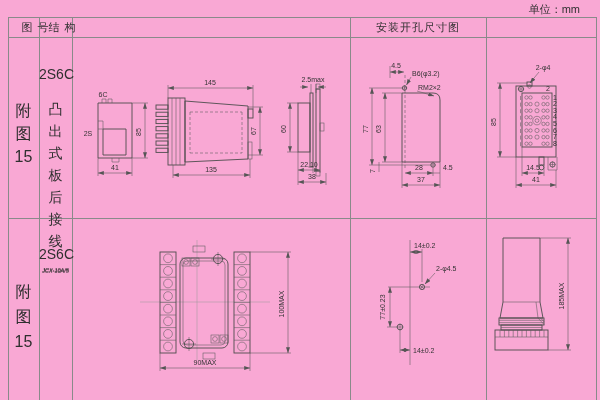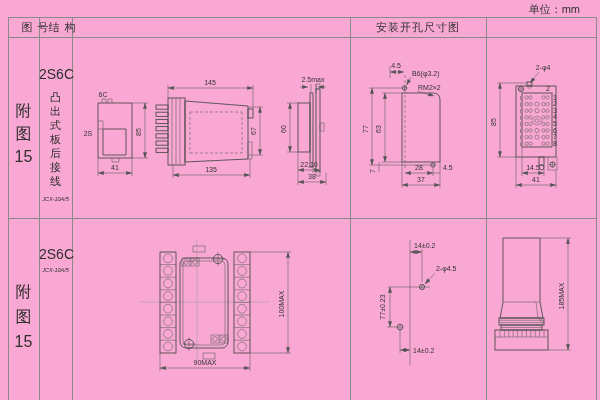--- a/index.html
+++ b/index.html
@@ -8,21 +8,21 @@
   .hline,.vline{position:absolute;background:#8a8a8a;}
   .hline{height:1px;}
   .vline{width:1px;}
   .hdr{position:absolute;top:20px;font-size:11px;color:#2f2f2f;text-align:center;letter-spacing:1px;white-space:nowrap;}
   .unit{position:absolute;top:2px;left:470px;width:110px;text-align:right;font-size:11px;color:#2f2f2f;}
   .figno{position:absolute;text-align:center;font-size:16px;color:#2f2f2f;}
   .figno .inner{width:20px;margin:0 auto;word-break:break-all;line-height:23px;}
   .figno.r2 .inner{line-height:25px;}
   .struct{position:absolute;text-align:center;color:#2f2f2f;}
   .model{font-size:14px;white-space:nowrap;margin-bottom:5px;}
-  .vtext{width:15px;margin:8px auto;font-size:11px;line-height:14px;word-break:break-all;}
+  .vtext{width:15px;margin:16px auto;font-size:14px;line-height:22px;word-break:break-all;}
   .code{font-size:5.5px;font-style:italic;margin-top:5px;white-space:nowrap;}
   svg.fig{position:absolute;overflow:visible;}
   svg.fig text{font-size:7px;fill:#333;font-family:"Liberation Sans","DejaVu Sans",sans-serif;}
   .ln{fill:none;stroke:#4d4d4d;stroke-width:.9;}
   .thin{fill:none;stroke:#5a5a5a;stroke-width:.55;}
   .dim{fill:none;stroke:#5a5a5a;stroke-width:.55;marker-start:url(#arw);marker-end:url(#arw);}
   .dim1{fill:none;stroke:#5a5a5a;stroke-width:.55;marker-end:url(#arw);}
   .cl{fill:none;stroke:#9a9a9a;stroke-width:.5;}
   .dsh{stroke-dasharray:3 2;}
   .fs65{font-size:6.5px;}

